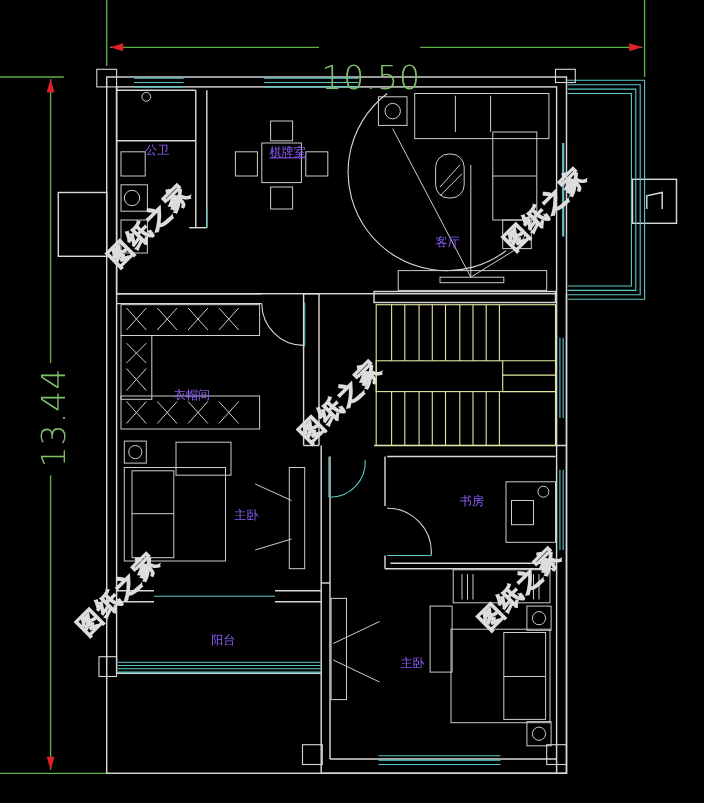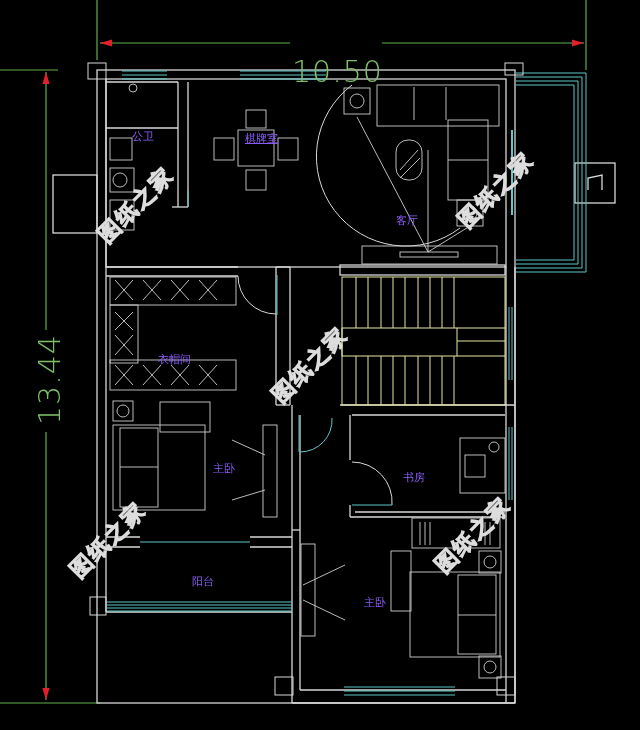--- a/index.html
+++ b/index.html
@@ -232,21 +232,21 @@
 </svg>
 
 <div class="dim" style="left:292px;top:27px;margin-top:30px;">10.50</div>
 <div class="dim" style="left:10px;top:370px;transform:rotate(-90deg);transform-origin:center;width:80px;text-align:center;">13.44</div>
 
 <div class="lbl" style="left:132px;top:131px;">公卫</div>
 <div class="lbl" style="left:245px;top:133px;text-decoration:underline;">棋牌室</div>
 <div class="lbl" style="left:396px;top:171px;margin-top:44px;">客厅</div>
 <div class="lbl" style="left:158px;top:322px;margin-top:32px;">衣帽间</div>
 <div class="lbl" style="left:213px;top:463px;">主卧</div>
-<div class="lbl" style="left:403px;top:450px;margin-top:22px;">书房</div>
+<div class="lbl" style="left:418px;top:450px;">书房</div>
 <div class="lbl" style="left:192px;top:576px;">阳台</div>
 <div class="lbl" style="left:364px;top:597px;">主卧</div>
 
 <div class="wm" style="left:88px;top:190px;">图纸之家</div>
 <div class="wm" style="left:448px;top:175px;">图纸之家</div>
 <div class="wm" style="left:262px;top:350px;">图纸之家</div>
 <div class="wm" style="left:60px;top:525px;">图纸之家</div>
 <div class="wm" style="left:425px;top:520px;">图纸之家</div>
 
 </body></html>

